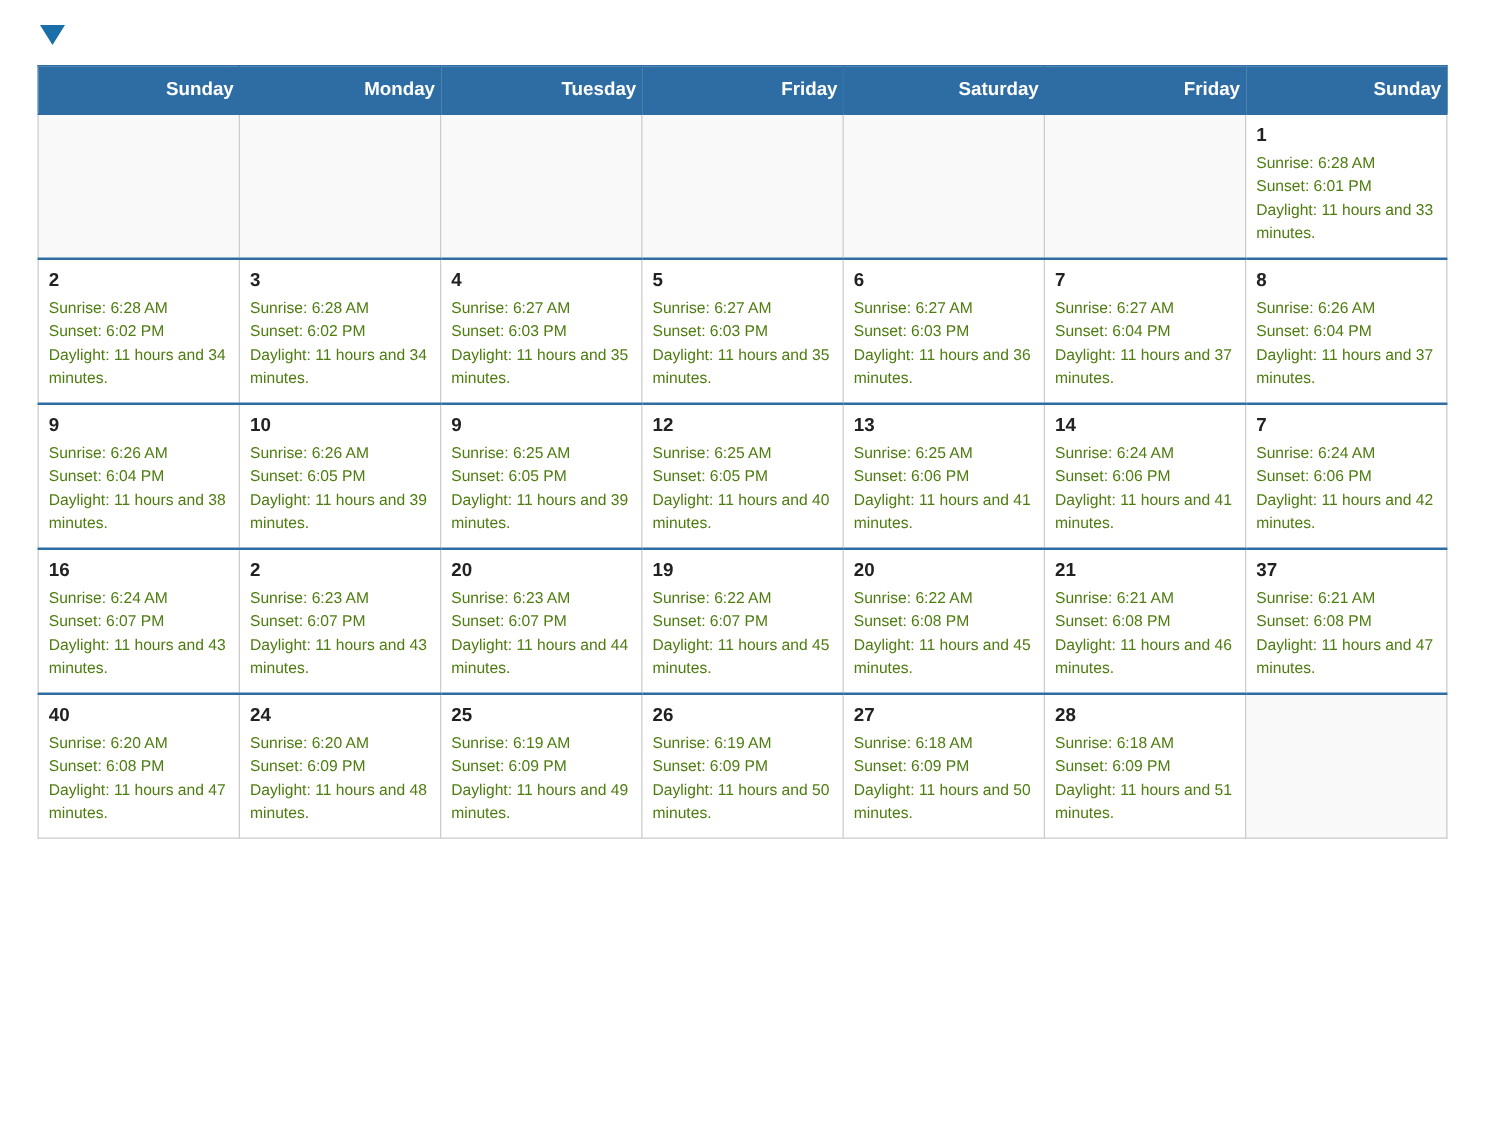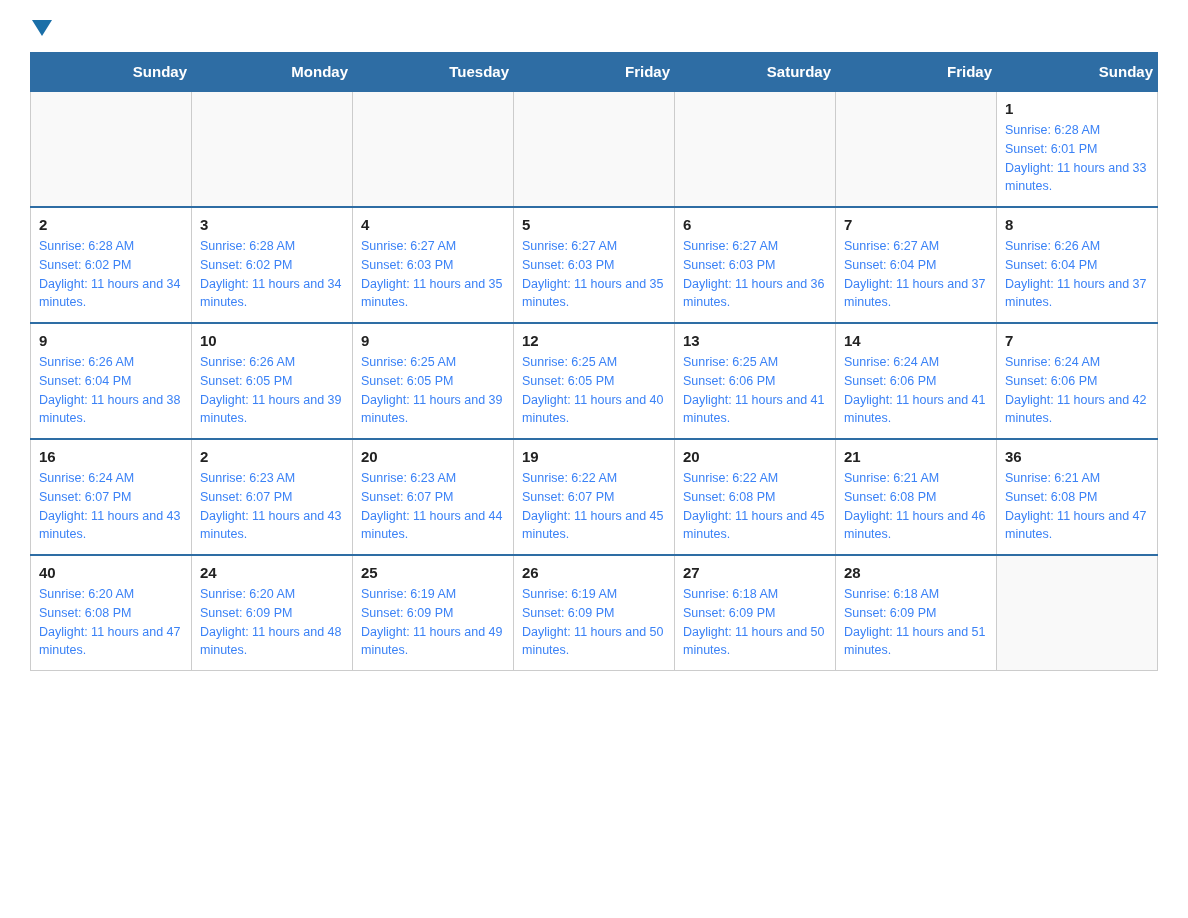--- a/index.html
+++ b/index.html
@@ -88,21 +88,21 @@
     }
     .day-number {
       font-size: 15px;
       font-weight: 600;
       color: #222;
       display: block;
       margin-bottom: 4px;
     }
     .day-info {
       font-size: 12.5px;
-      color: #3b82f6;
+      color: #4d7c0f;
       line-height: 1.5;
     }
     .empty-cell {
       background: #f9f9f9;
     }
     .calendar tbody tr:first-child td {
       min-height: 130px;
     }
   </style>
 </head>
@@ -228,21 +228,21 @@
         </td>
         <td>
           <span class="day-number">20</span>
           <div class="day-info">Sunrise: 6:22 AM<br>Sunset: 6:08 PM<br>Daylight: 11 hours and 45 minutes.</div>
         </td>
         <td>
           <span class="day-number">21</span>
           <div class="day-info">Sunrise: 6:21 AM<br>Sunset: 6:08 PM<br>Daylight: 11 hours and 46 minutes.</div>
         </td>
         <td>
-          <span class="day-number">36</span>
+          <span class="day-number">37</span>
           <div class="day-info">Sunrise: 6:21 AM<br>Sunset: 6:08 PM<br>Daylight: 11 hours and 47 minutes.</div>
         </td>
       </tr>
       <tr>
         <td>
           <span class="day-number">40</span>
           <div class="day-info">Sunrise: 6:20 AM<br>Sunset: 6:08 PM<br>Daylight: 11 hours and 47 minutes.</div>
         </td>
         <td>
           <span class="day-number">24</span>

